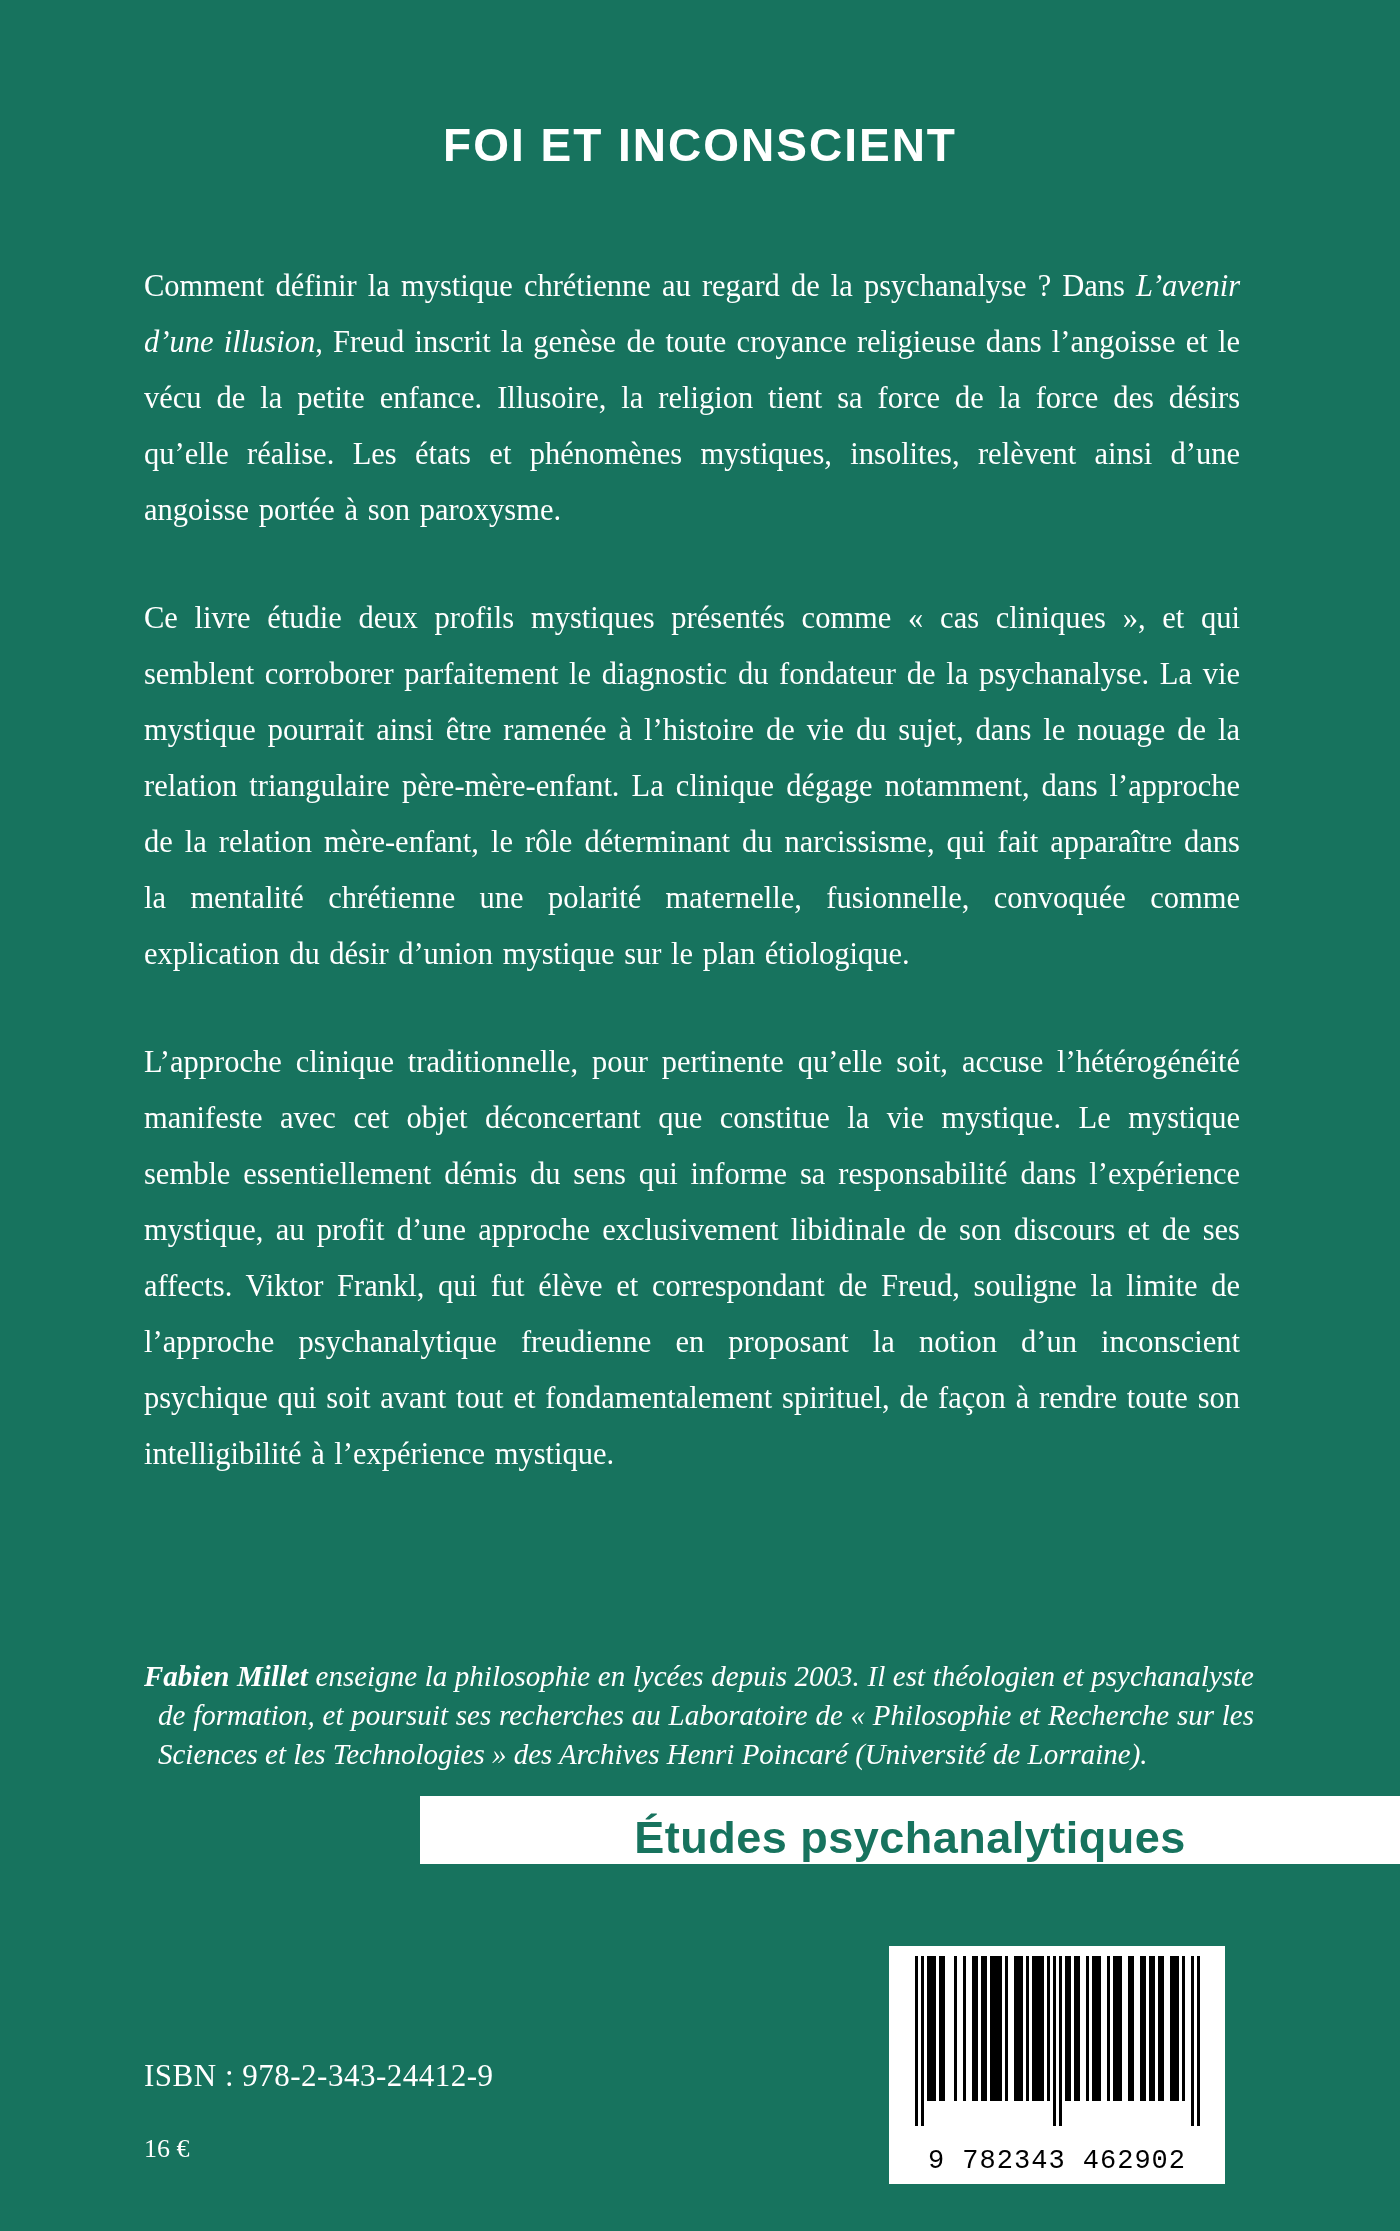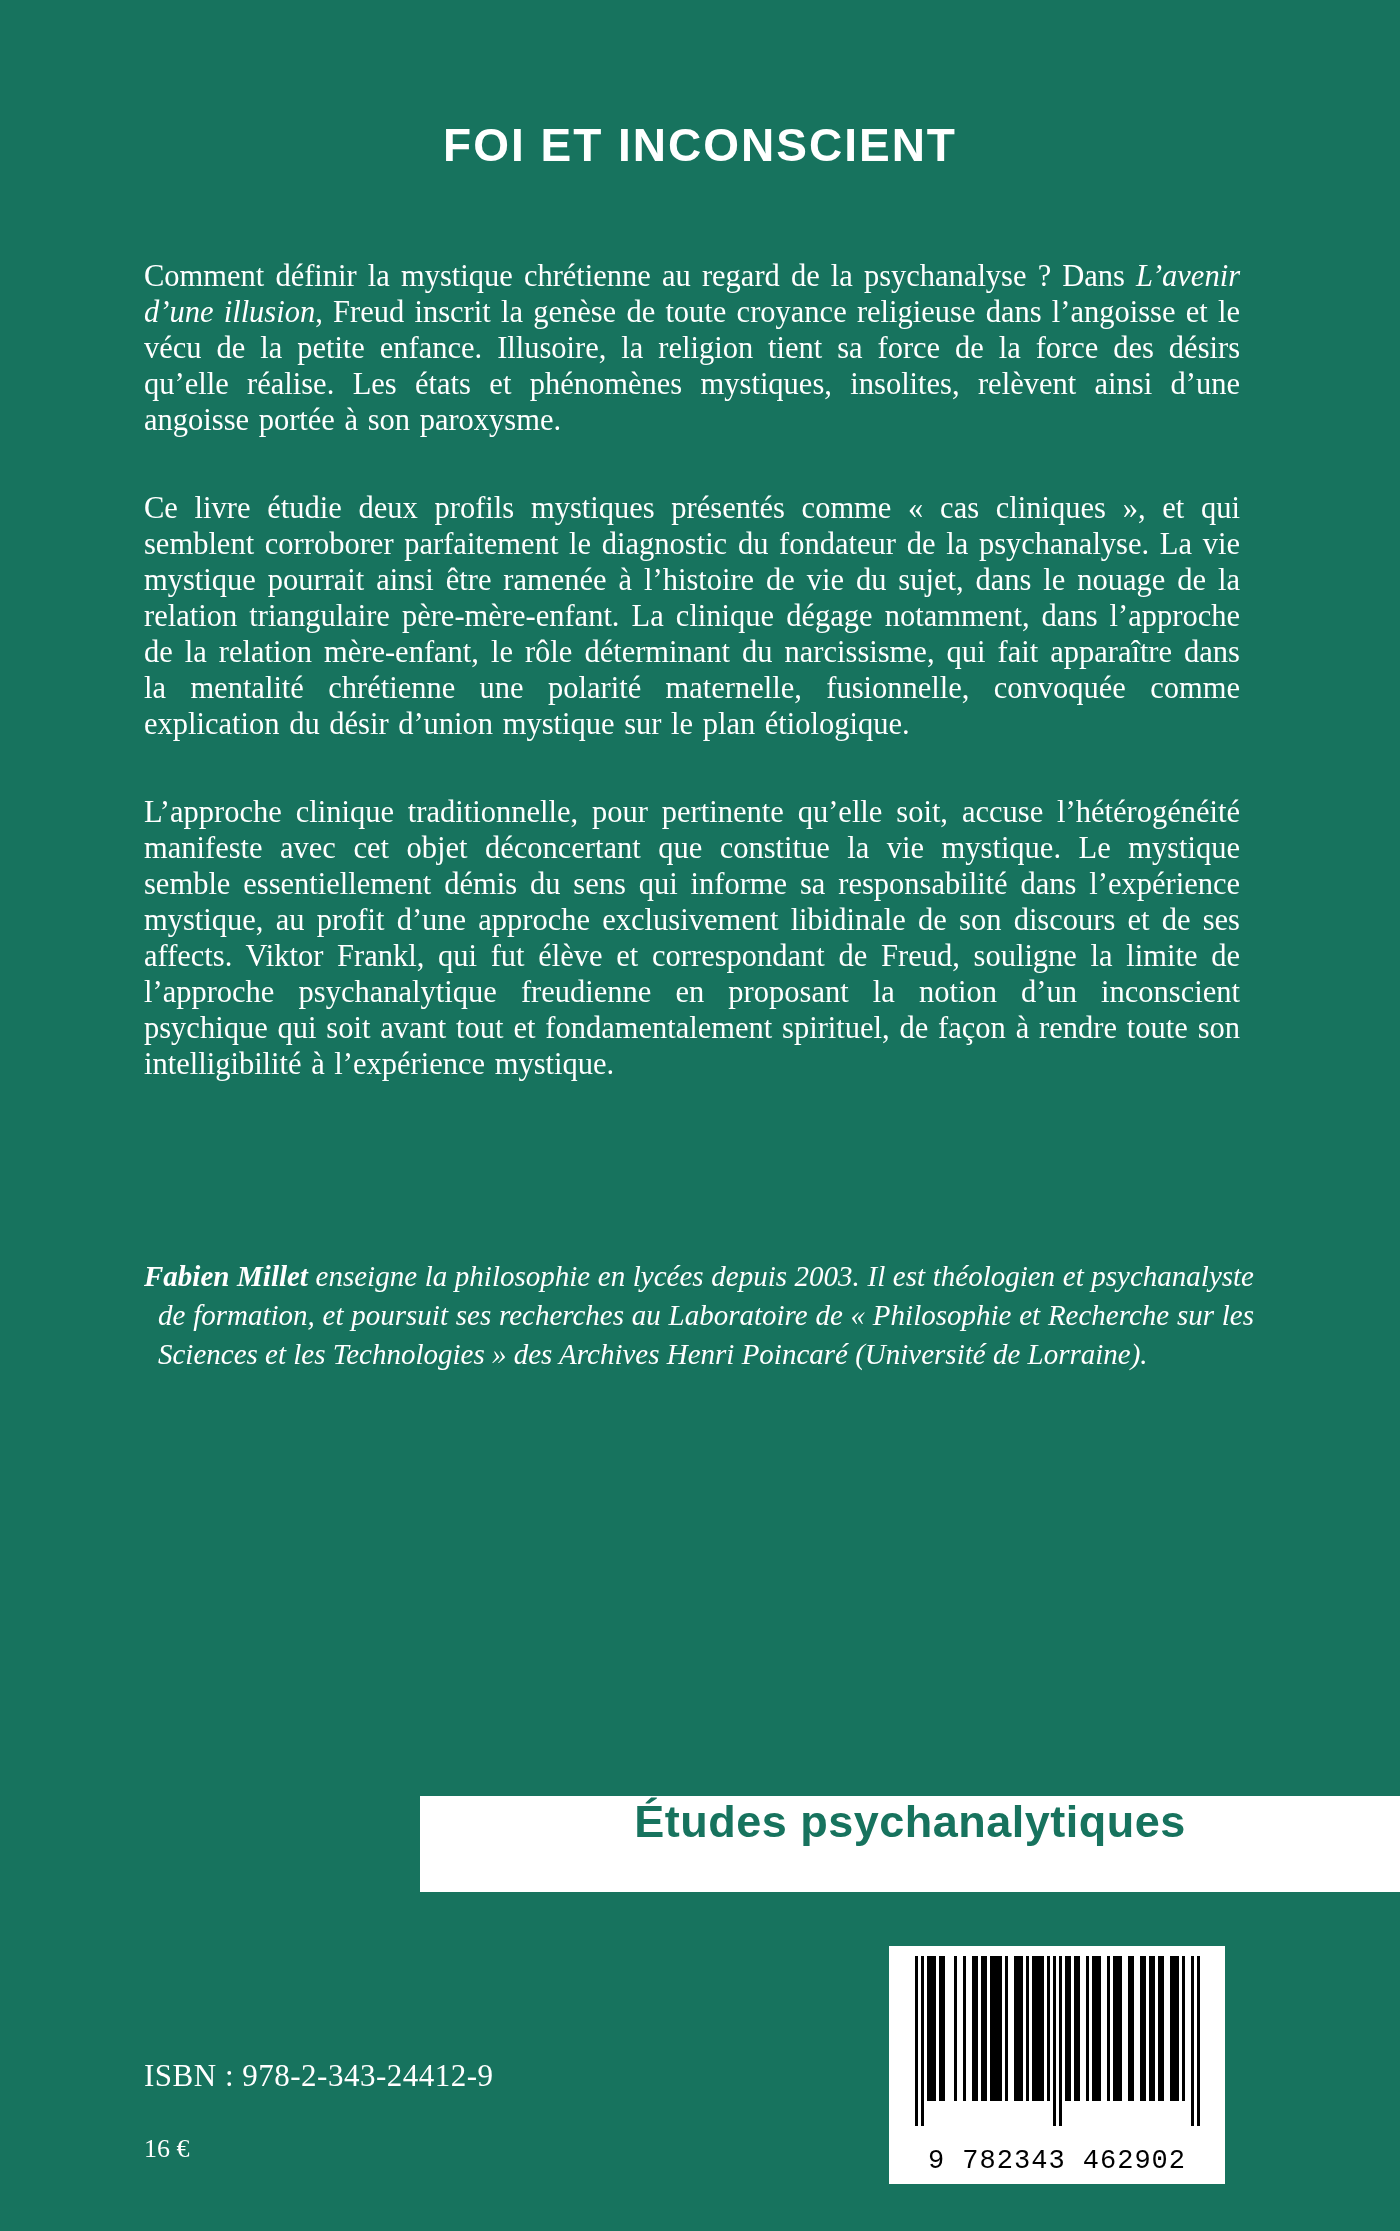--- a/index.html
+++ b/index.html
@@ -22,41 +22,41 @@
     line-height:56px;
     color:#ffffff;
   }
   .body-text{
     margin:85px 160px 0 144px;
     width:1096px;
   }
   .body-text p{
     margin:0 0 52px 0;
     font-size:30.5px;
-    line-height:36px;
+    line-height:56px;
     text-align:justify;
     word-spacing:2px;
   }
   .body-text p:last-child{margin-bottom:12px;}
   .bio{
     margin:175px 160px 0 144px;
     width:1096px;
     font-style:italic;
     font-size:29px;
     line-height:39px;
     text-align:justify;
     padding-left:14px;
     text-indent:-14px;
   }
   .bio .bio-author{font-weight:bold;font-style:italic;}
   .collection-banner{
     position:absolute;
-    left:420px;right:0;top:1796px;height:96px;
+    left:420px;right:0;top:1796px;height:68px;
     background:#ffffff;
-    display:flex;align-items:flex-start;justify-content:center;
+    display:flex;align-items:flex-end;justify-content:center;
   }
   .collection-banner span{
     font-family:"Liberation Sans", sans-serif;
     font-weight:bold;
     font-size:45px;
     color:#17735e;
     letter-spacing:0.5px;
   }
   .isbn-line{
     position:absolute;

